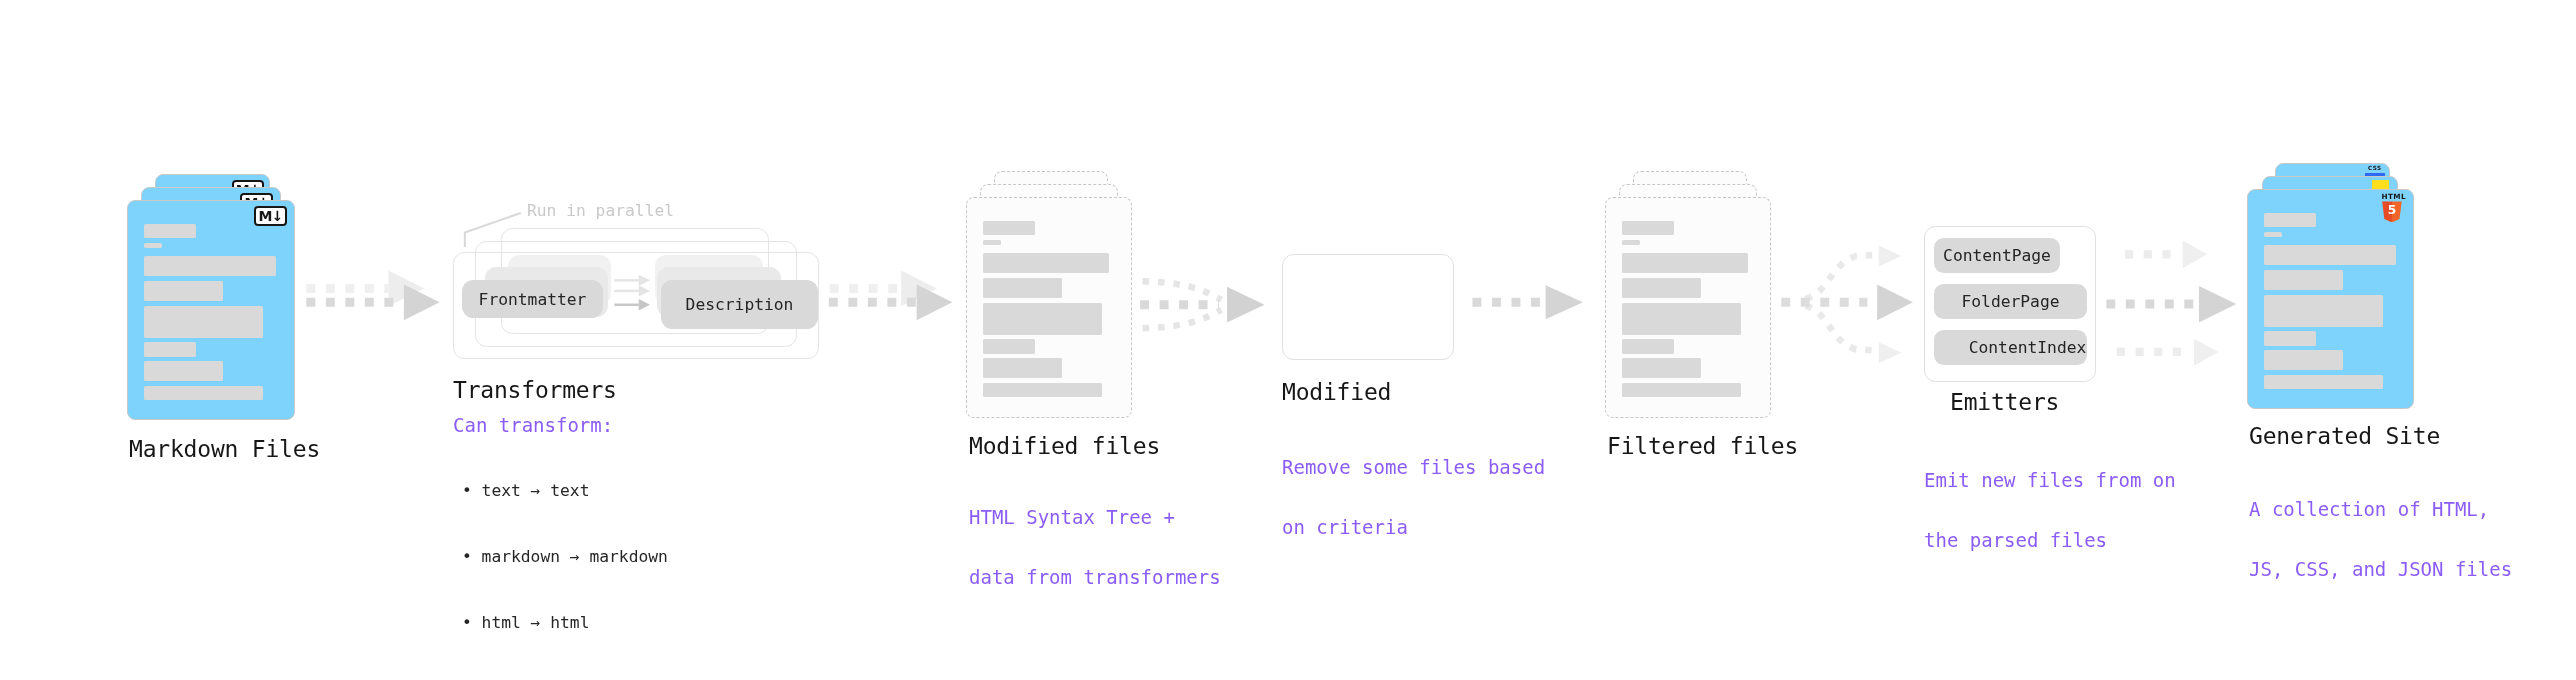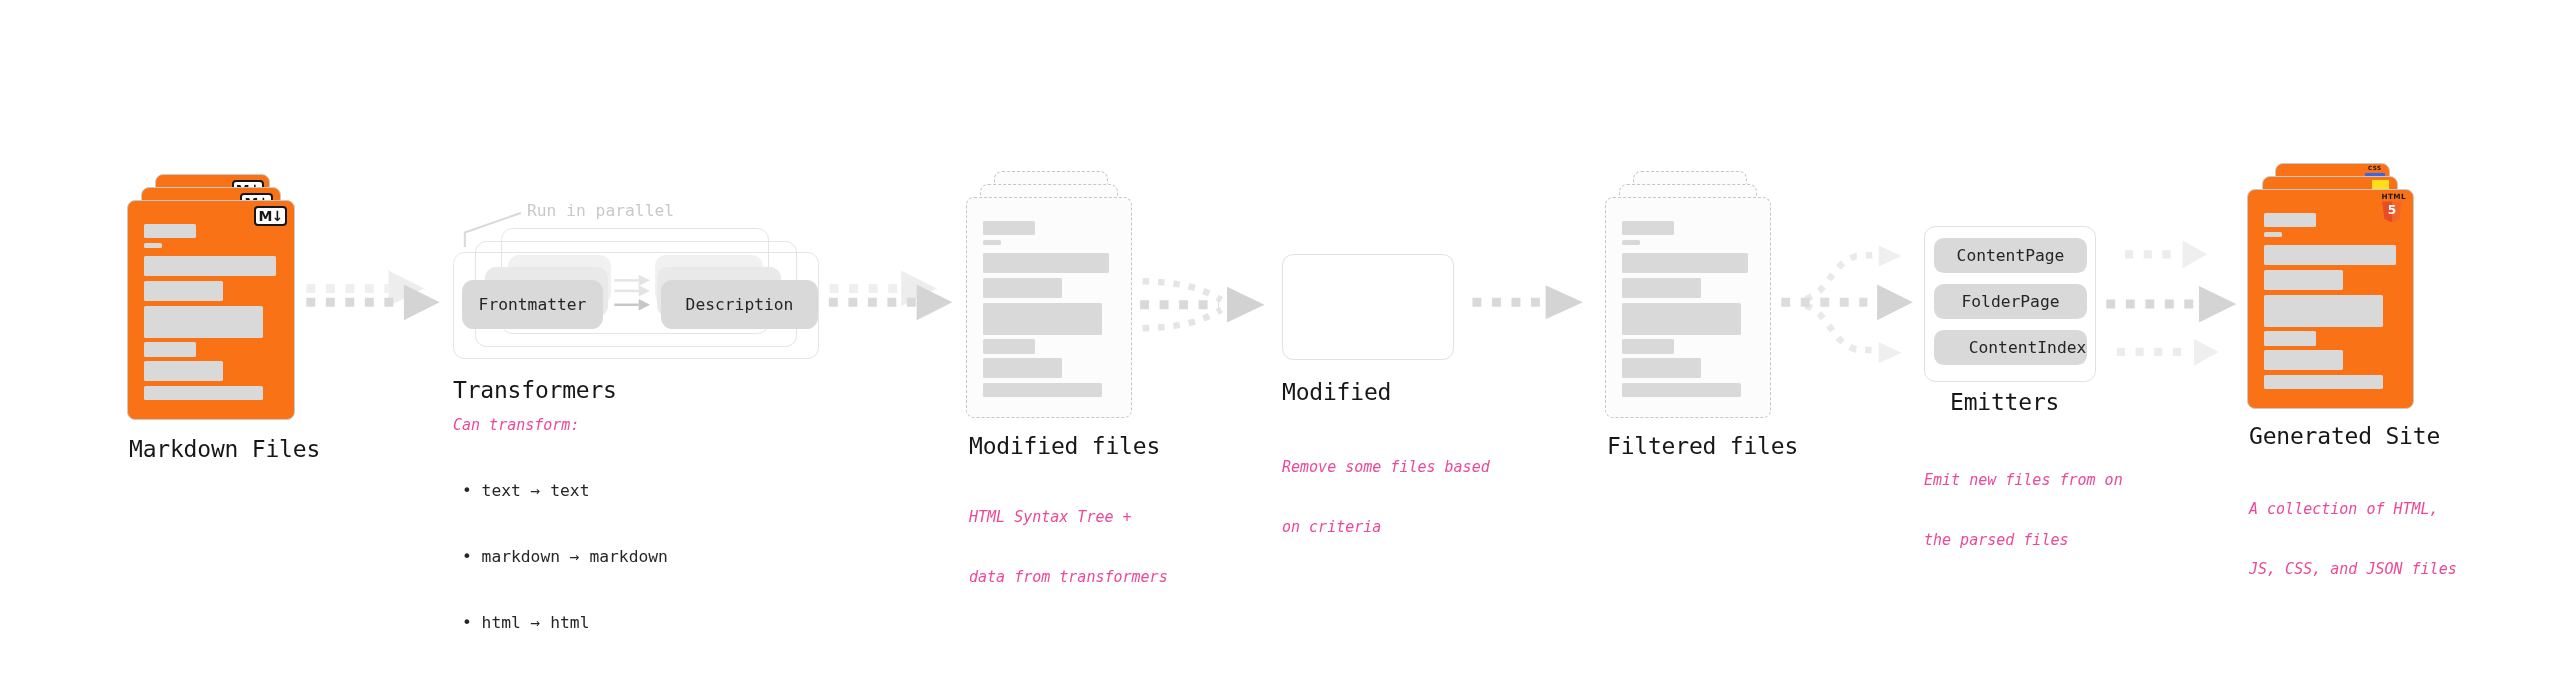--- a/index.html
+++ b/index.html
@@ -4,21 +4,21 @@
 <style>
   html,body{margin:0;padding:0;background:#ffffff;}
   .canvas{
     position:relative;width:2576px;height:681px;background:#ffffff;overflow:hidden;
     font-family:"DejaVu Sans Mono","Liberation Mono",monospace;
   }
   .arrows{position:absolute;left:0;top:0;pointer-events:none;}
   
   .file-stack{position:absolute;}
   .file-card{
-    position:absolute;background:#f97316;border:1.6px solid #c9c9c9;border-radius:8.1px;
+    position:absolute;background:#7dd3fc;border:1.6px solid #c9c9c9;border-radius:8.1px;
     box-sizing:border-box;
   }
   .file-card.dashed{border:1.6px dashed #c6c6c6;background:#fcfcfc;}
   .bars{position:absolute;left:16.3px;top:23px;}
   .bar{background:#d9d9d9;border-radius:1.6px;}
   
   .b1{width:52px;height:14px;margin-top:0;}
   .b2{width:18px;height:4.9px;margin-top:4.9px;}
   .b3{width:132px;height:20.3px;margin-top:8.1px;}
   .b4{width:79px;height:20.3px;margin-top:4.9px;}
@@ -53,21 +53,21 @@
   .outline-box{position:absolute;border:1.6px solid #e4e4e4;border-radius:11.4px;background:transparent;box-sizing:border-box;}
   .solid-box{position:absolute;border:1.6px solid #e0e0e0;border-radius:11.4px;background:#ffffff;box-sizing:border-box;}
   .pill{
     position:absolute;background:#d9d9d9;border-radius:11.4px;color:#252525;font-size:16.3px;
     display:flex;align-items:center;justify-content:center;box-sizing:border-box;
   }
   .ghost1{background:#e9e9e9;}
   .ghost2{background:#f1f1f1;}
   
   .h1{position:absolute;font-size:23px;color:#171717;white-space:pre;letter-spacing:-0.2px;}
-  .body-text{position:absolute;font-size:15px;line-height:20.3px;color:#ec4899;white-space:pre;font-style:italic;}
+  .body-text{position:absolute;font-size:19px;line-height:20.3px;color:#8b5cf6;white-space:pre;}
   .bullets{position:absolute;font-size:16.3px;line-height:22px;color:#262626;white-space:pre;}
   .annotation{position:absolute;font-size:16.3px;color:#c9c9c9;white-space:pre;}
 </style>
 </head>
 <body>
 
 <div class="canvas">
 
   <svg class="arrows" width="2576" height="681" viewBox="0 0 3170 838">
 
@@ -161,21 +161,21 @@
     </div>
   </div>
   <div class="h1" style="left:129px;top:436px;">Markdown Files</div>
 
   <div class="annotation" style="left:527px;top:201px;">Run in parallel</div>
   <div class="outline-box" style="left:501px;top:228px;width:268px;height:106px;"></div>
   <div class="outline-box" style="left:475px;top:241px;width:322px;height:106px;"></div>
   <div class="outline-box" style="left:453px;top:252px;width:366px;height:107px;"></div>
   <div class="pill ghost2" style="left:508px;top:255px;width:103px;height:50px;"></div>
   <div class="pill ghost1" style="left:485px;top:267px;width:123px;height:50px;"></div>
-  <div class="pill" style="left:462px;top:280px;width:141px;height:49px;">Frontmatter</div>
+  <div class="pill" style="left:462px;top:280px;width:141px;height:38px;">Frontmatter</div>
   <div class="pill ghost2" style="left:655px;top:255px;width:108px;height:50px;"></div>
   <div class="pill ghost1" style="left:657px;top:267px;width:124px;height:50px;"></div>
   <div class="pill" style="left:661px;top:280px;width:157px;height:49px;">Description</div>
   <div class="h1" style="left:453px;top:377px;text-align:center;">Transformers</div>
   <div class="body-text" style="left:453px;top:415px;">Can transform:</div>
   <div class="bullets" style="left:462px;top:436px;">
     <div>• text → text</div>
     <div>• markdown → markdown</div>
     <div>• html → html</div>
   </div>
@@ -221,21 +221,21 @@
         <div class="bar b5"></div>
           <div class="bar b6"></div>
           <div class="bar b7"></div>
           <div class="bar b8"></div>
       </div>
     </div>
   </div>
   <div class="h1" style="left:1607px;top:433px;">Filtered files</div>
 
   <div class="solid-box" style="left:1924px;top:226px;width:172px;height:156px;"></div>
-  <div class="pill" style="left:1934px;top:238px;width:153px;height:35px;border-radius:9.8px;">ContentPage</div>
+  <div class="pill" style="left:1934px;top:238px;width:126px;height:35px;border-radius:9.8px;">ContentPage</div>
   <div class="pill" style="left:1934px;top:284px;width:153px;height:35px;border-radius:9.8px;">FolderPage</div>
   <div class="pill" style="left:1934px;top:330px;width:153px;height:35px;border-radius:9.8px;padding-left:34px;">ContentIndex</div>
   <div class="h1" style="left:1924px;top:389px;margin-left:26px;">Emitters</div>
   <div class="body-text" style="left:1924px;top:429px;">
     <div>Emit new files from on</div>
     <div>the parsed files</div>
   </div>
 
   <div class="file-stack" style="left:2247px;top:163px;width:171px;height:248px;">
     <div class="file-card" style="left:28.4px;top:0;width:115px;height:220px;">

